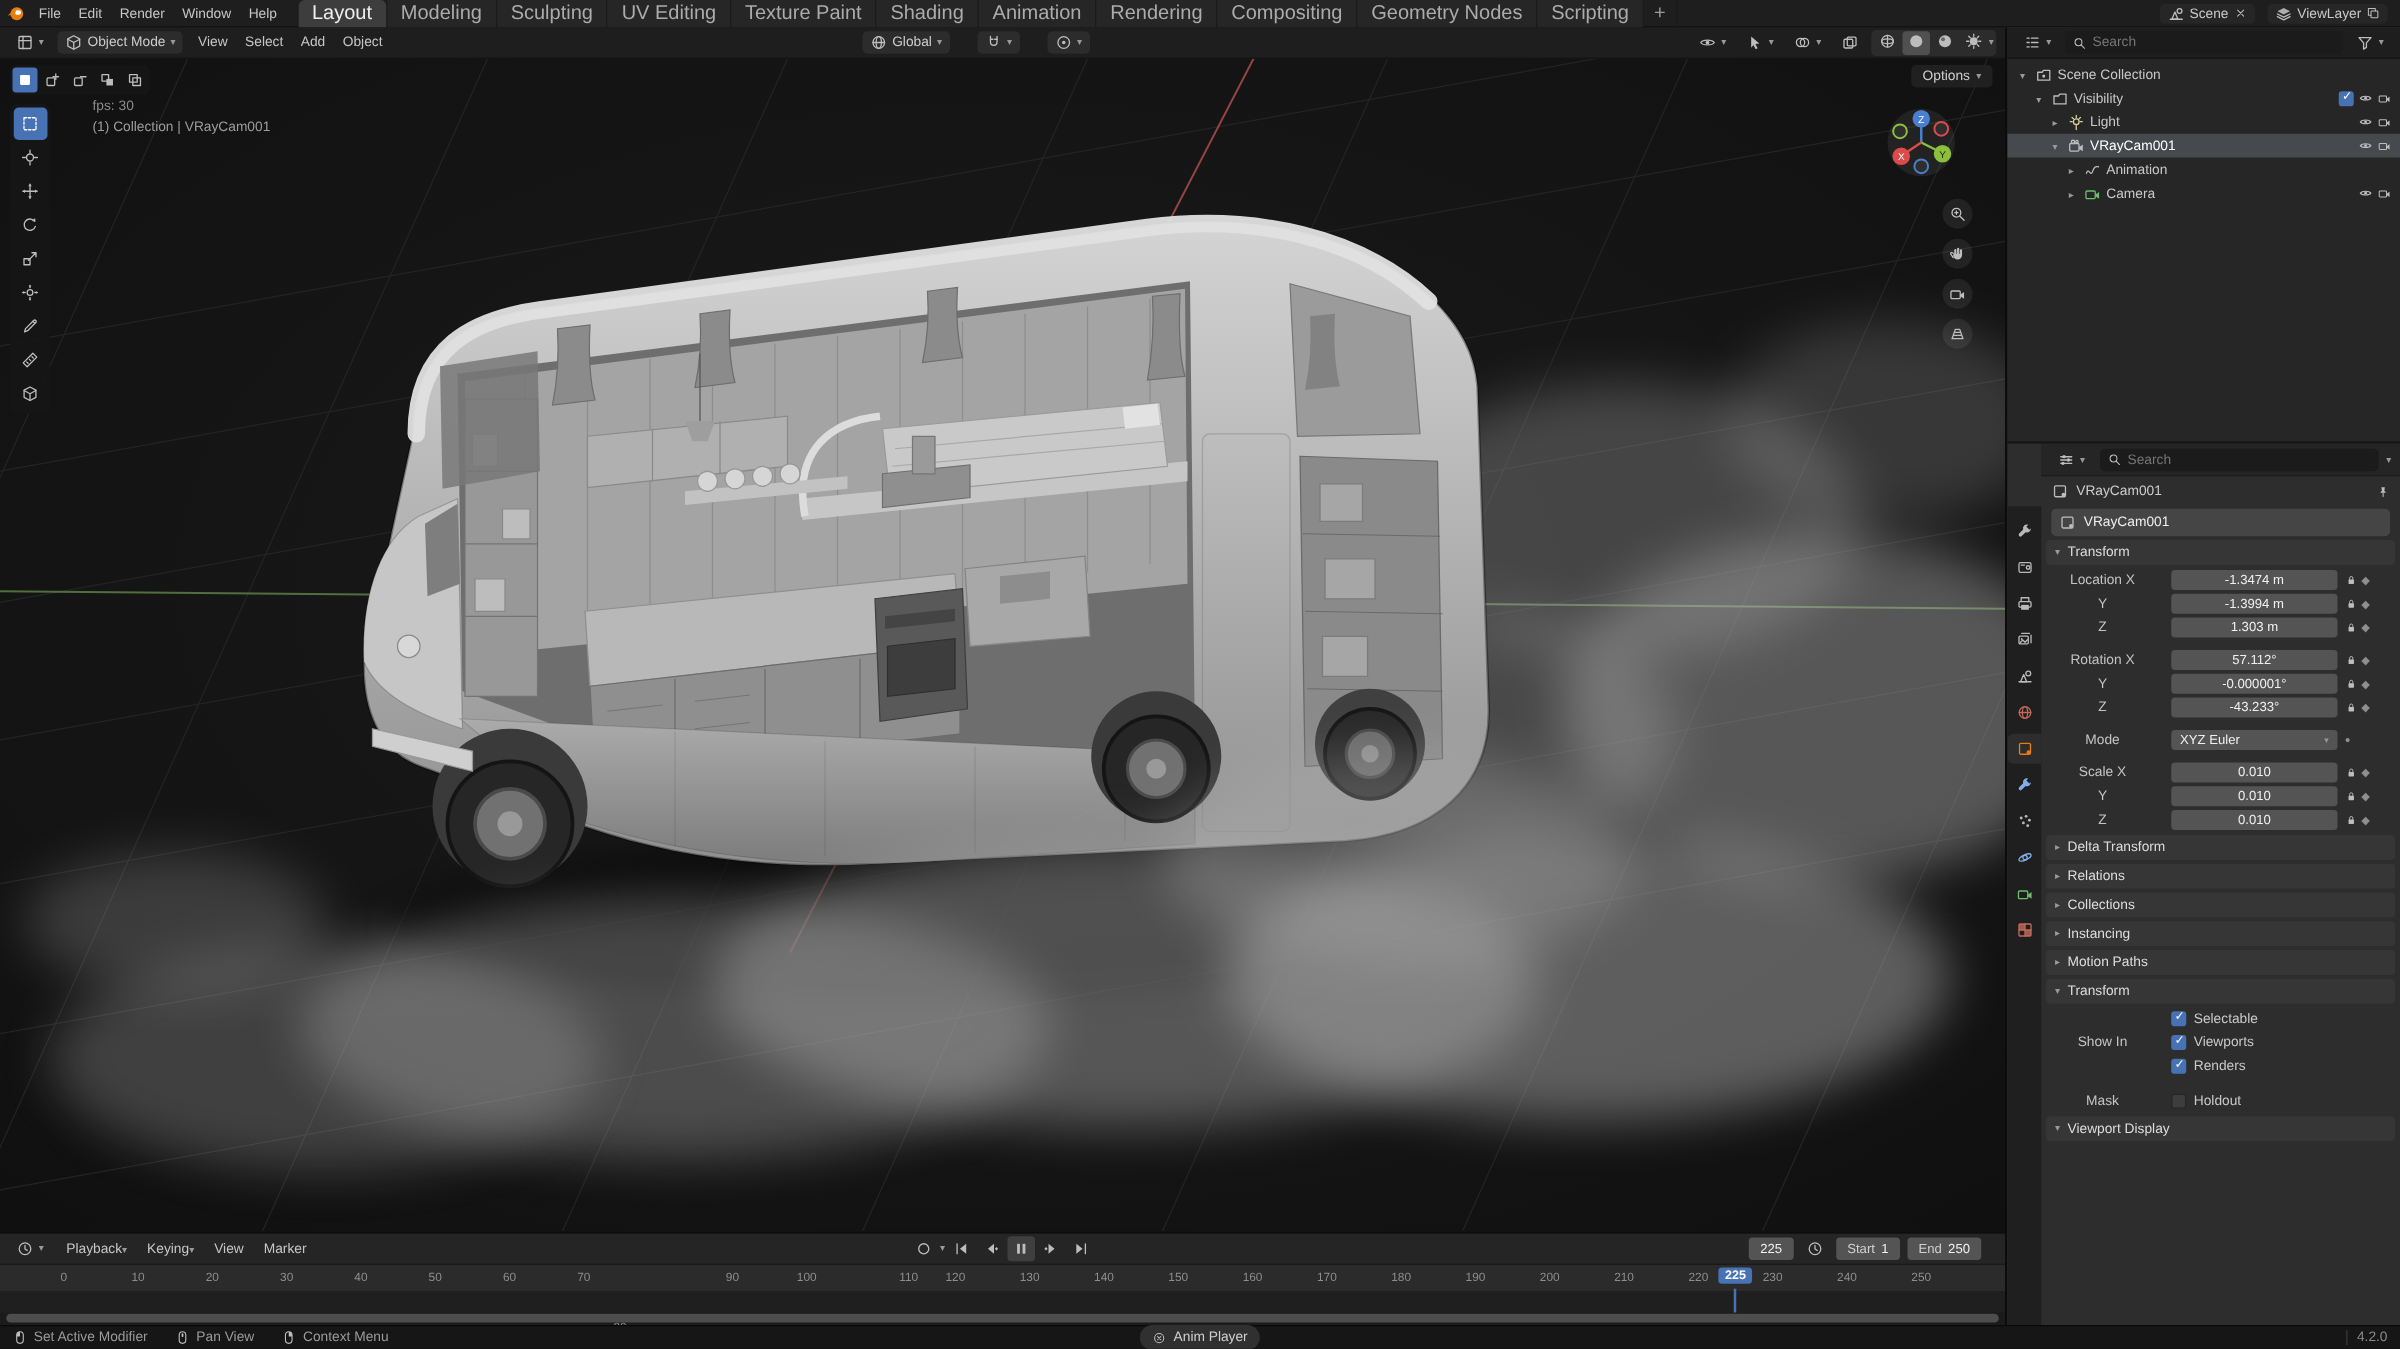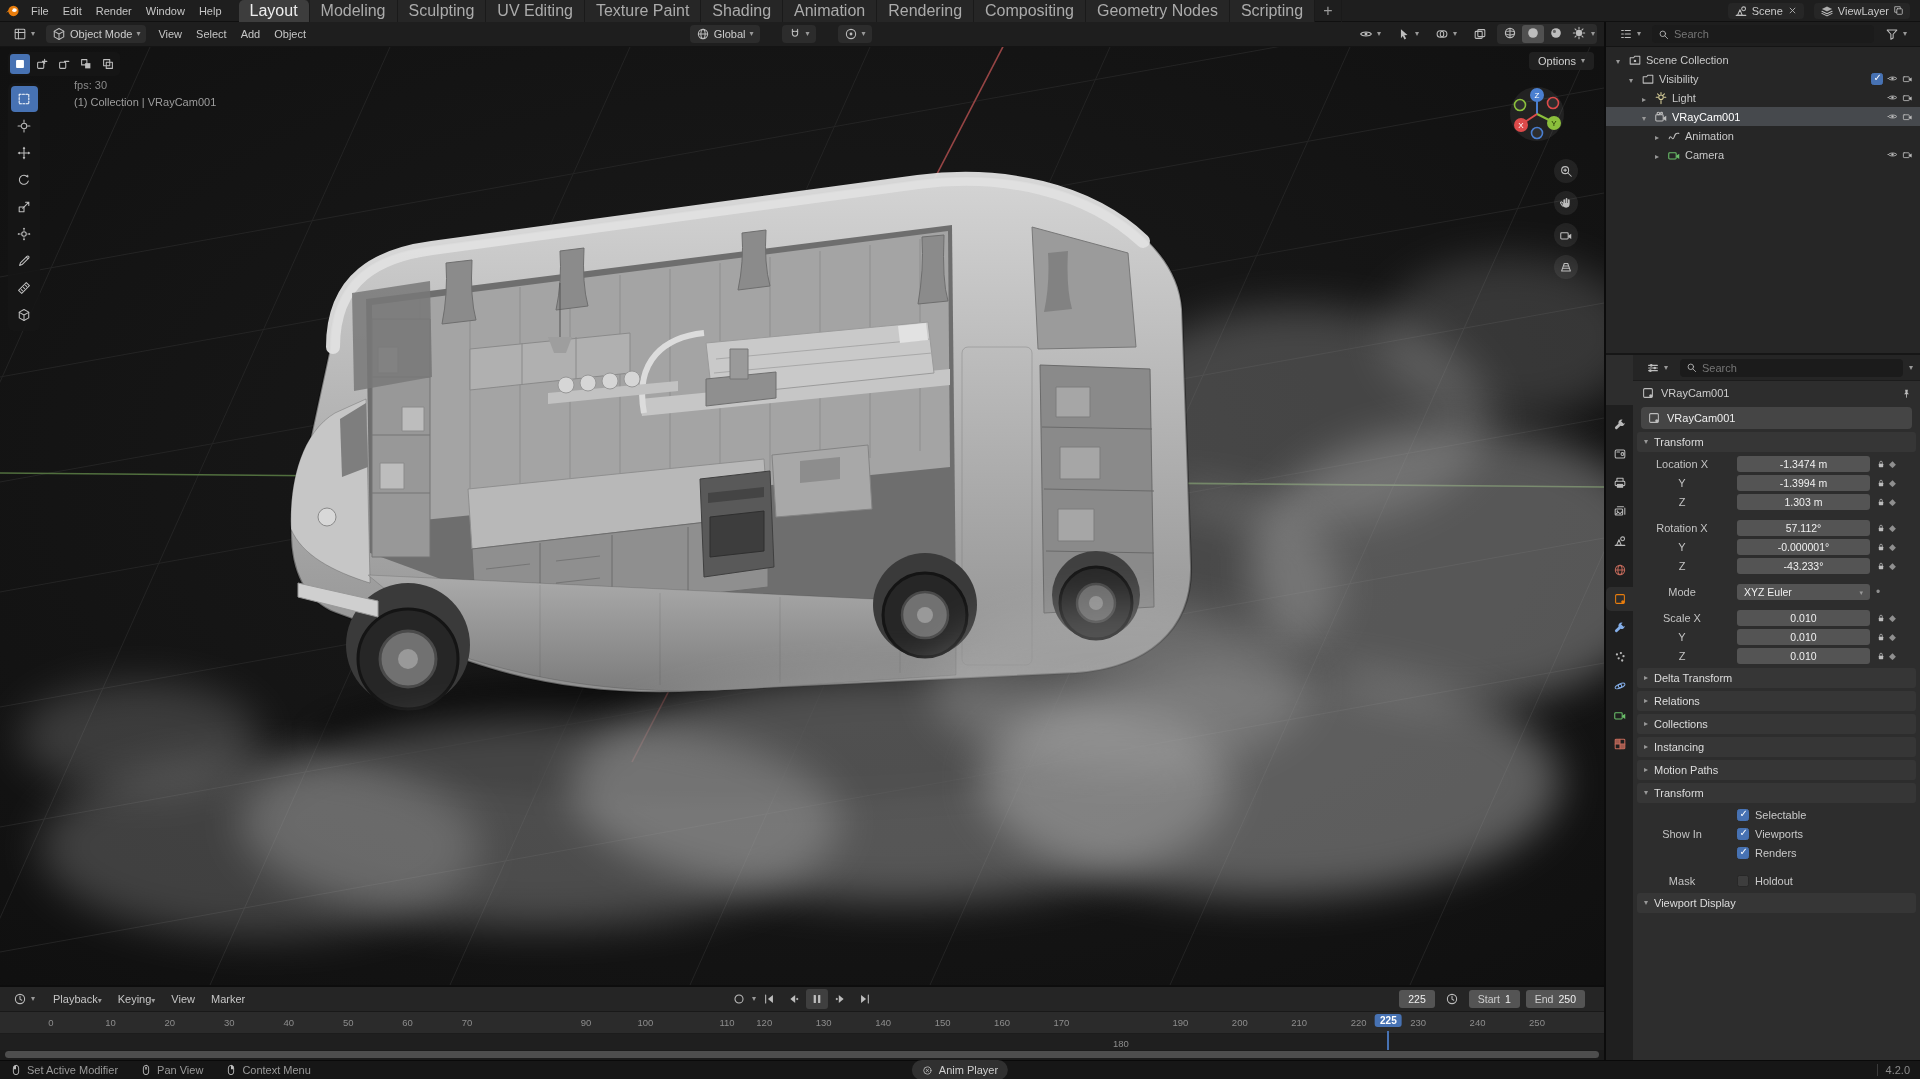--- a/index.html
+++ b/index.html
@@ -716,21 +716,21 @@
             <span class="tick" style="left: 496px; margin-top: 40px;">80</span>
             <span class="tick" style="left: 585.96px;">90</span>
             <span class="tick" style="left: 645.4px;">100</span>
             <span class="tick" style="left: 727px; text-align: center;">110</span>
             <span class="tick" style="left: 764.28px;">120</span>
             <span class="tick" style="left: 823.72px;">130</span>
             <span class="tick" style="left: 883.16px;">140</span>
             <span class="tick" style="left: 942.6px;">150</span>
             <span class="tick" style="left: 1002.04px;">160</span>
             <span class="tick" style="left: 1061.48px;">170</span>
-            <span class="tick" style="left: 1120.92px; margin-top: 21px;">180</span>
+            <span class="tick" style="left: 1120.92px;">180</span>
             <span class="tick" style="left: 1180.36px;">190</span>
             <span class="tick" style="left: 1239.8px;">200</span>
             <span class="tick" style="left: 1299.24px;">210</span>
             <span class="tick" style="left: 1358.68px;">220</span>
             <span class="tick" style="left: 1418.12px;">230</span>
             <span class="tick" style="left: 1477.56px;">240</span>
             <span class="tick" style="left: 1537px;">250</span>
           </div>
         <div id="track"></div>
         <div id="playhead-line" style="left: 1387.4px;"></div>

